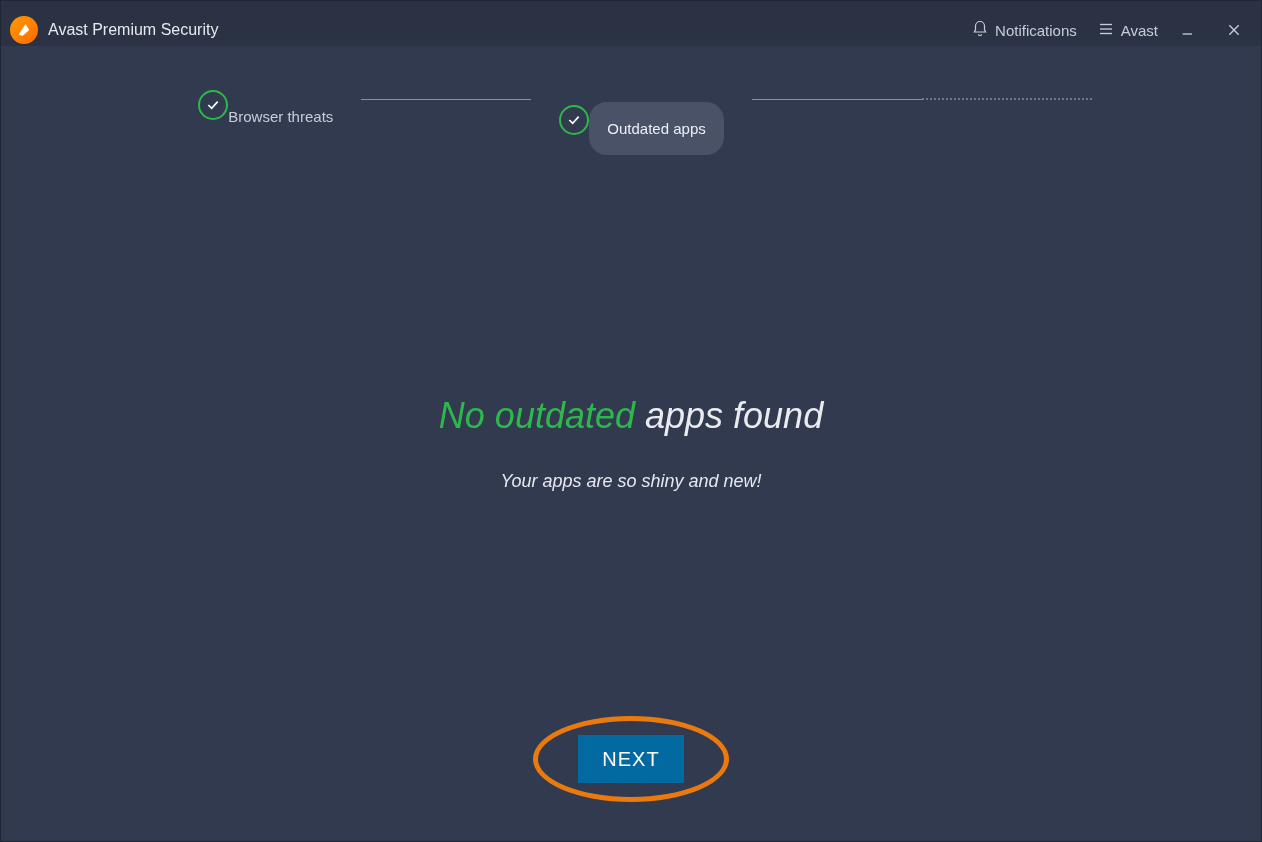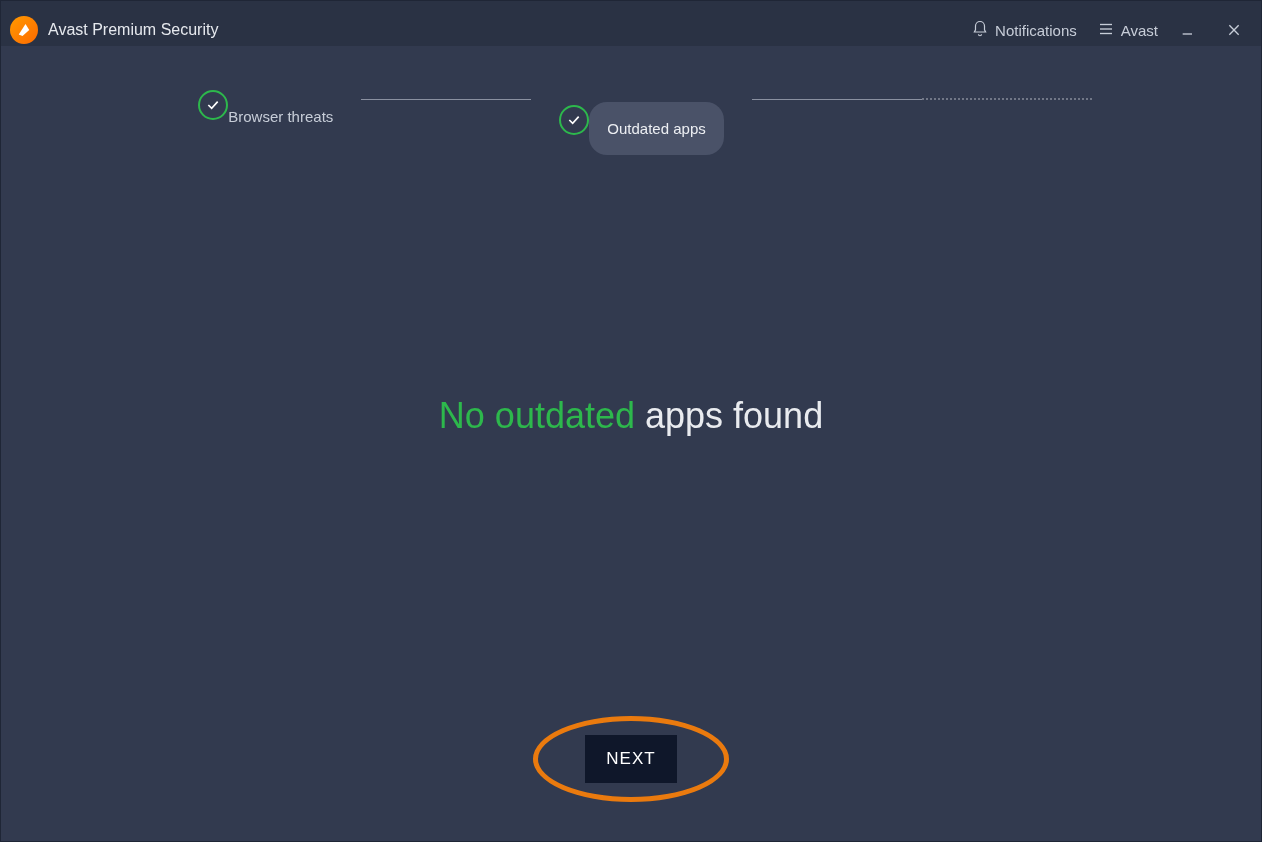--- a/index.html
+++ b/index.html
@@ -81,20 +81,21 @@
   .conn { height:30px; display:flex; align-items:center; }
   .conn .line { width: 200px; }
   .conn .line.solid { border-top:1px solid #8A90A0; }
   .conn .line.dotted { border-top:2px dotted #717787; }
   .col.wide { width: auto; padding: 0 28px; }
 
   
   .main-message {
     text-align: center;
     margin-top: 240px;
+    font-style: italic;
   }
   .headline {
     font-size: 36px;
     font-weight: 400;
     color: #E9EBEF;
   }
   .headline .green { color: #2DB84C; }
   .subline {
     margin-top: 34px;
     font-size: 18px;
@@ -109,25 +110,25 @@
     display:flex; justify-content:center;
   }
   .highlight-ellipse {
     position: relative;
     width: 196px; height: 86px;
     border: 5px solid #EA7A0E;
     border-radius: 50%;
     display:flex; align-items:center; justify-content:center;
   }
   .next-btn {
-    background: #0f172a;
+    background: #0369a1;
     color: #fff;
     border: none;
-    width: 92px; height: 48px;
-    font-size: 17px;
+    width: 106px; height: 48px;
+    font-size: 20px;
     letter-spacing: 1px;
     cursor: pointer;
     font-weight: 500;
   }
 
   
   body::after{
     content:"";
     position:absolute; inset:0;
     pointer-events:none;
@@ -212,20 +213,21 @@
         <div class="line dotted" style="width:170px;"></div>
       </div>
 
 
   </div>
 
   <div class="main-message">
     <div class="headline">
       <span class="green">No outdated</span><span> apps found</span>
     </div>
+    <div class="subline">Your apps are so shiny and new!</div>
   </div>
 
   <div class="button-area">
     <div class="highlight-ellipse">
       <button class="next-btn">NEXT</button>
     </div>
   </div>
 
 </div>
 

